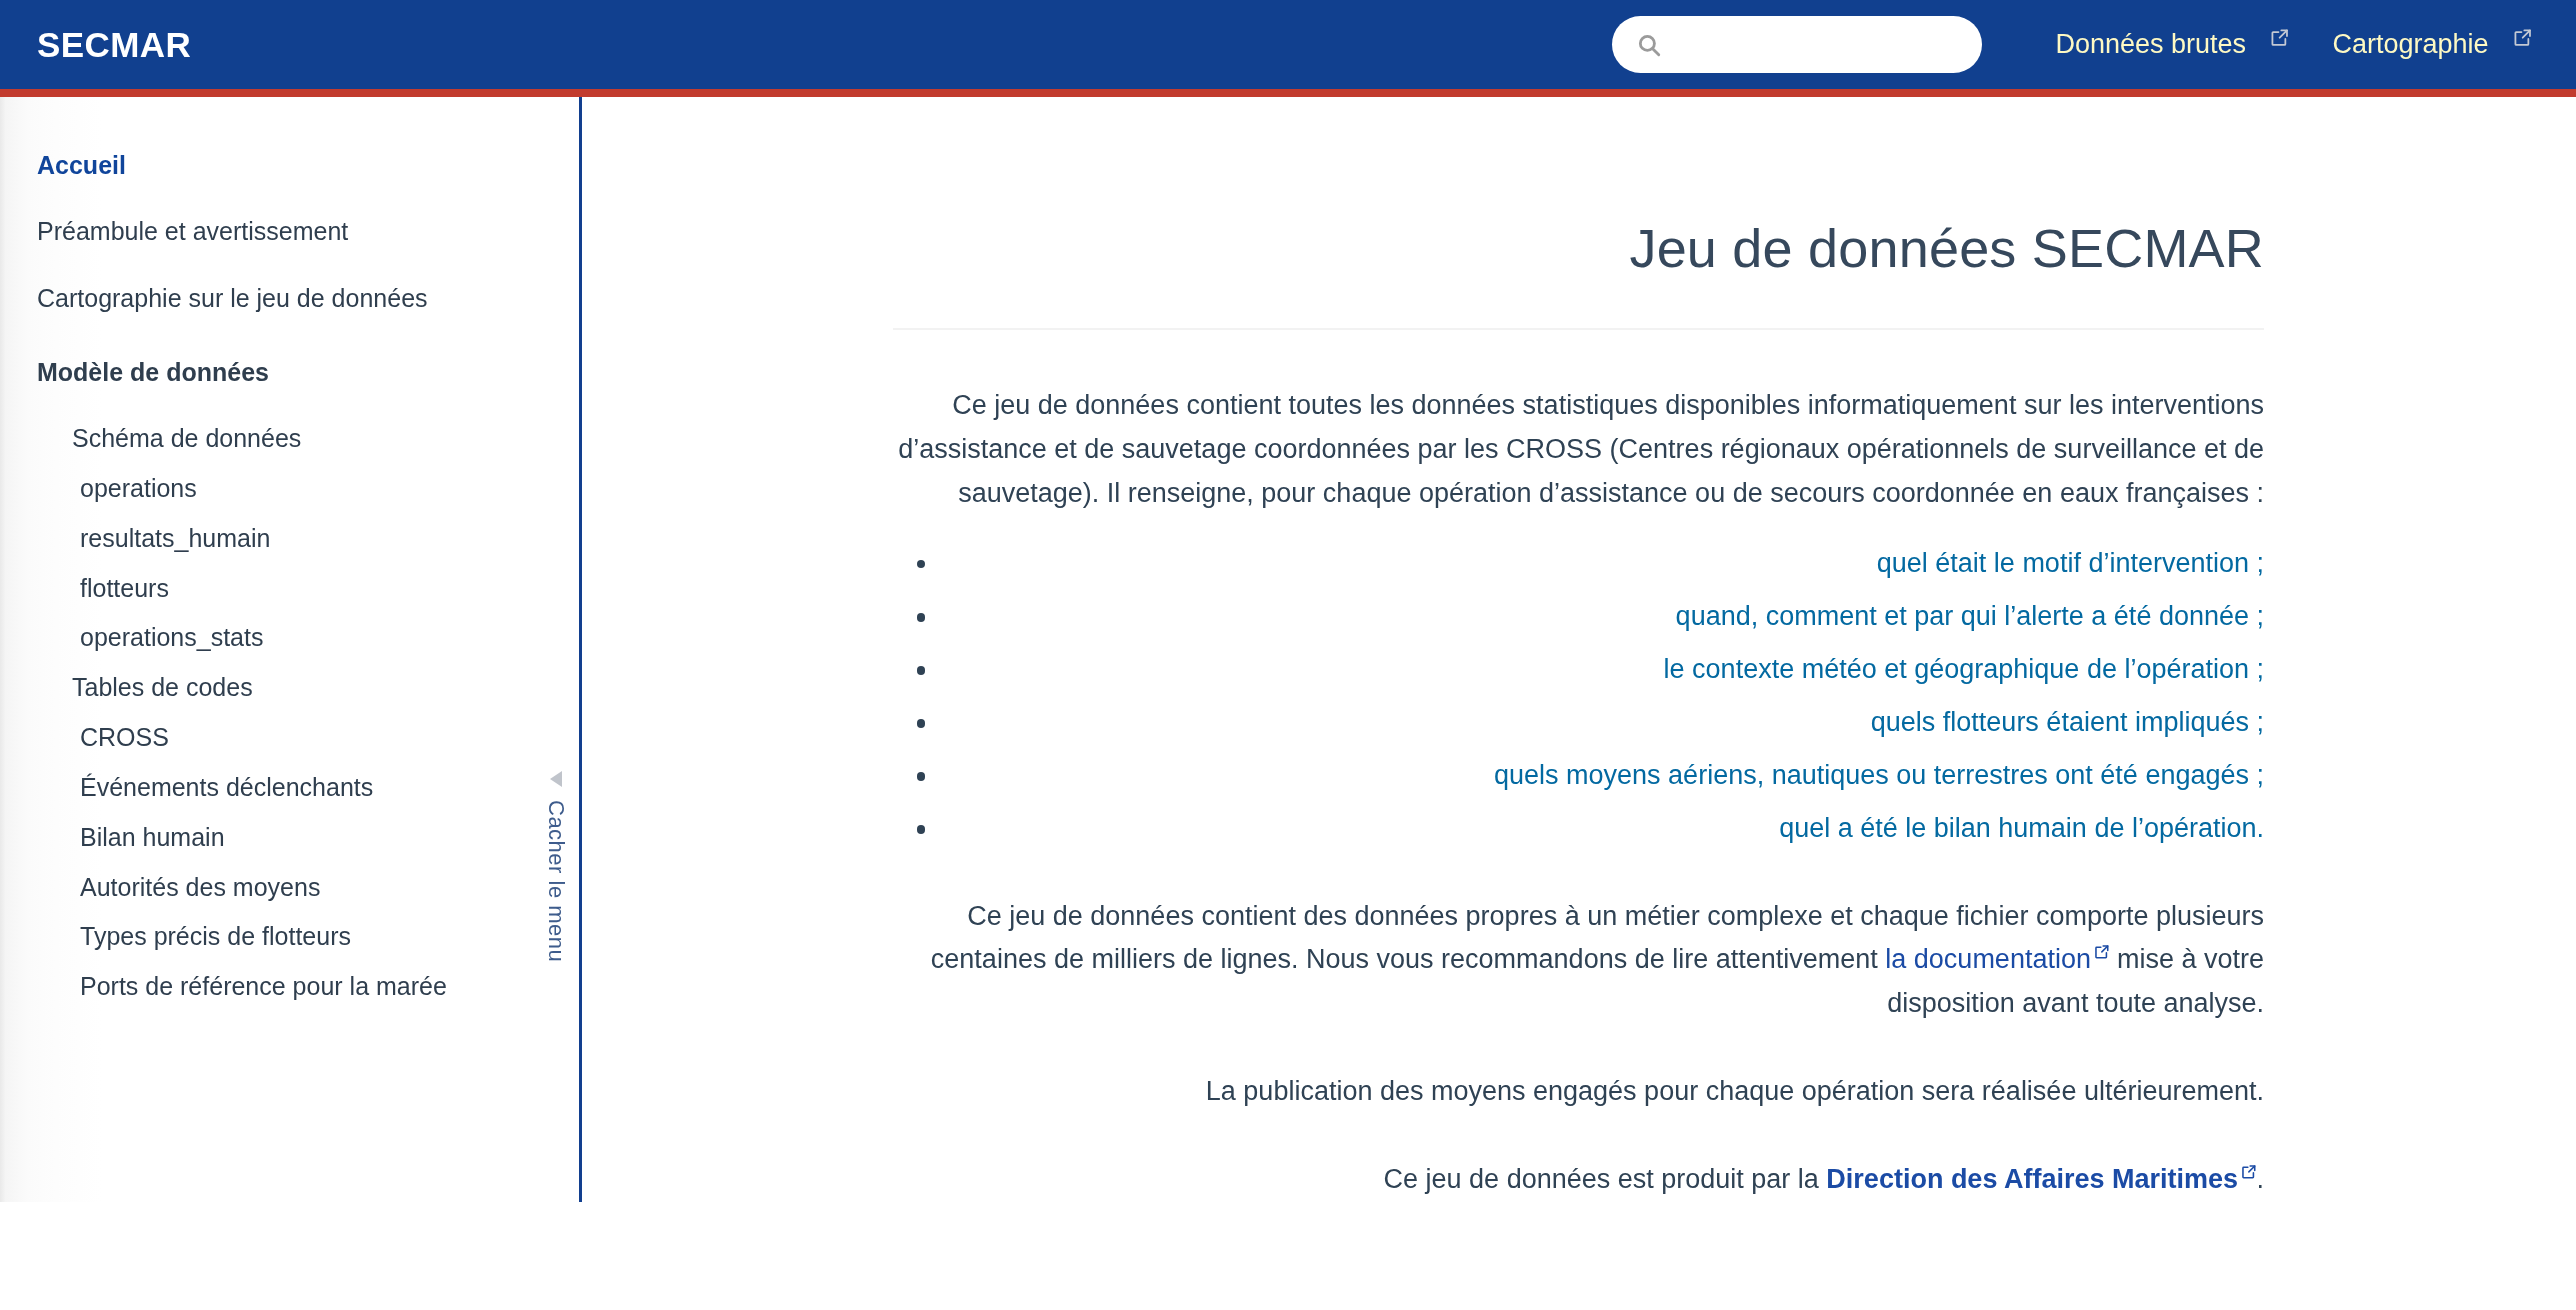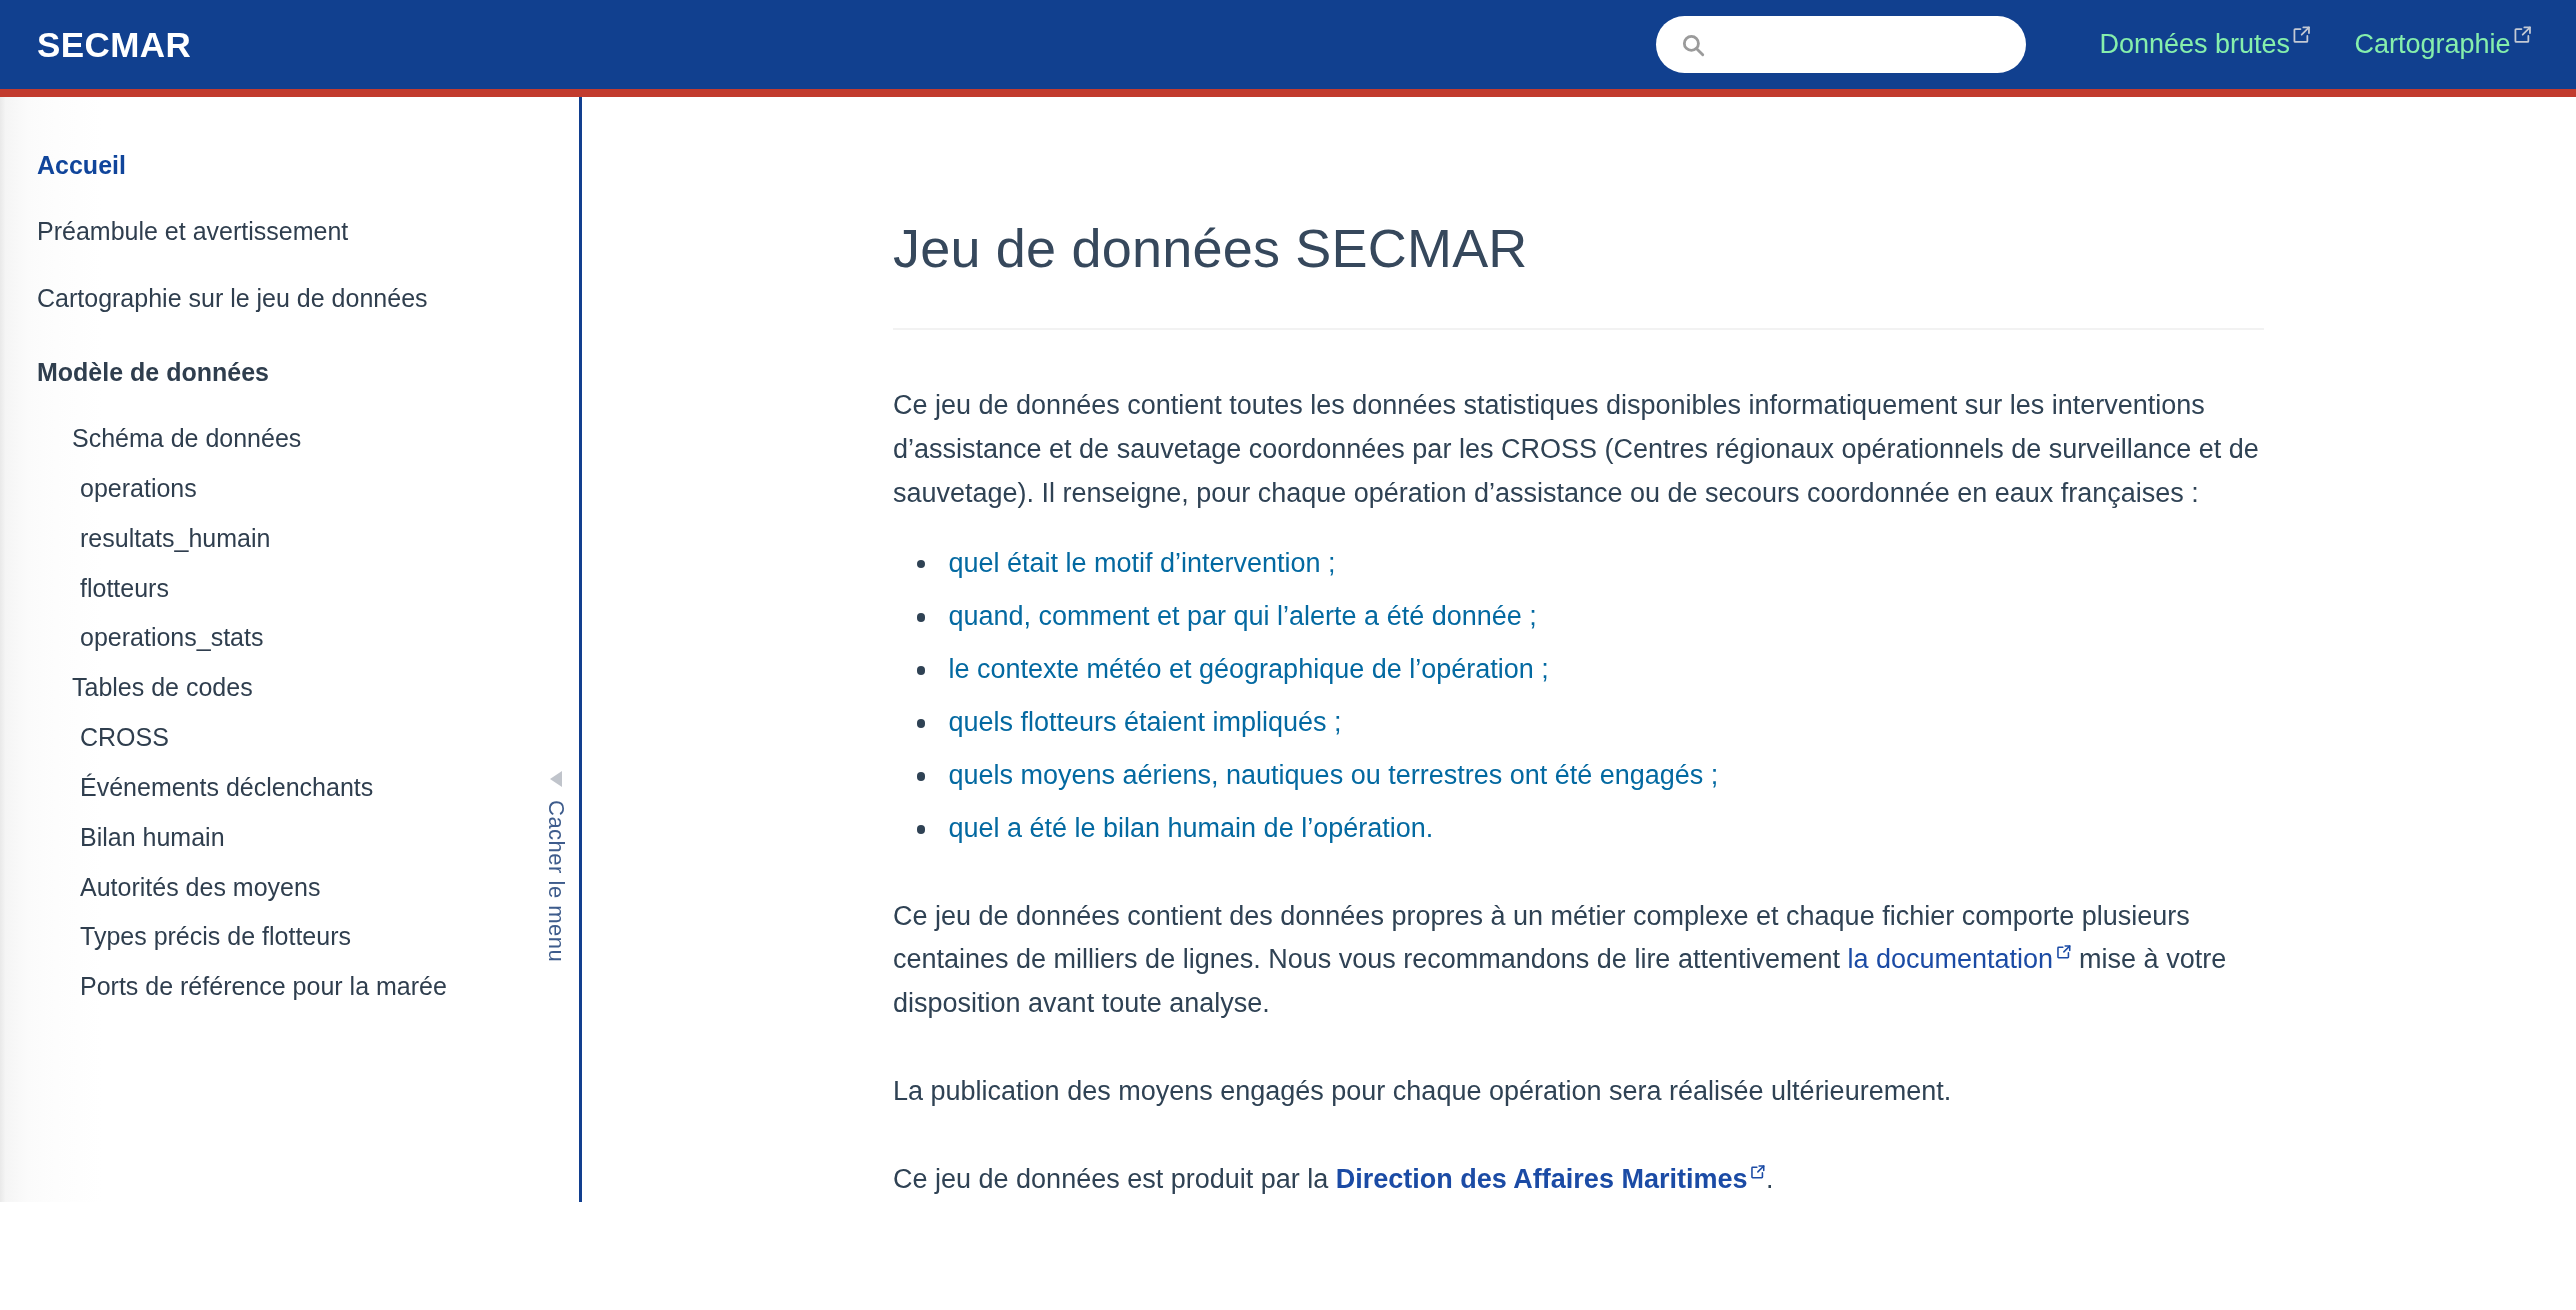--- a/index.html
+++ b/index.html
@@ -73,26 +73,27 @@
     left: 24px;
     top: 50%;
     transform: translateY(-50%);
     width: 26px;
     height: 26px;
     pointer-events: none;
     color: #9b9b9b;
   }
 
   .header-link {
-    color: #86efac;
+    color: #fef9c3;
     font-size: 27px;
     text-decoration: none;
     white-space: nowrap;
     display: inline-flex;
-    gap: 2px;
+    align-items: center;
+    gap: 24px;
     margin-left: 43px;
     line-height: 1;
   }
 
   .ext-icon {
     display: inline-block;
     width: 19.4px;
     height: 19.4px;
     position: relative;
     top: -6.5px;
@@ -217,20 +218,21 @@
     letter-spacing: 0.5px;
     white-space: nowrap;
   }
 
   
   .main {
     flex: 1 1 auto;
     padding: 0;
     position: relative;
     overflow: hidden;
+    text-align: right;
   }
 
   .content {
     max-width: 1371px;
     margin-left: 312px;
     padding-top: 122px;
   }
 
   .page-title {
     font-size: 54px;

